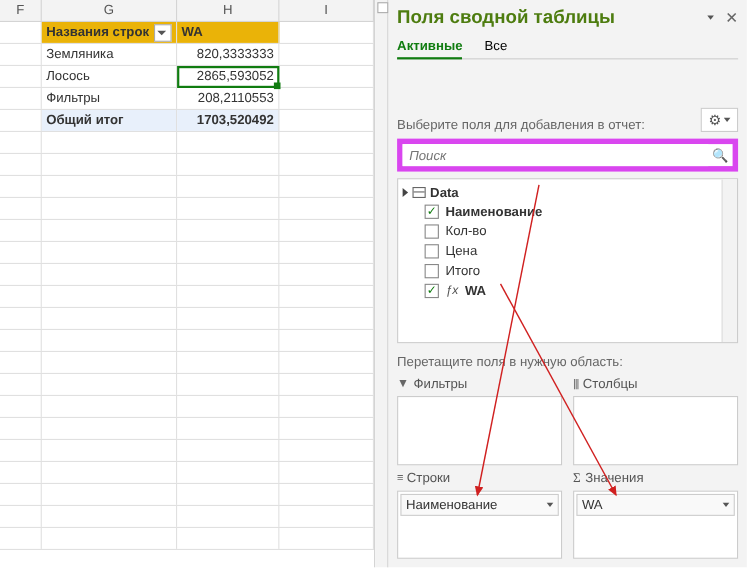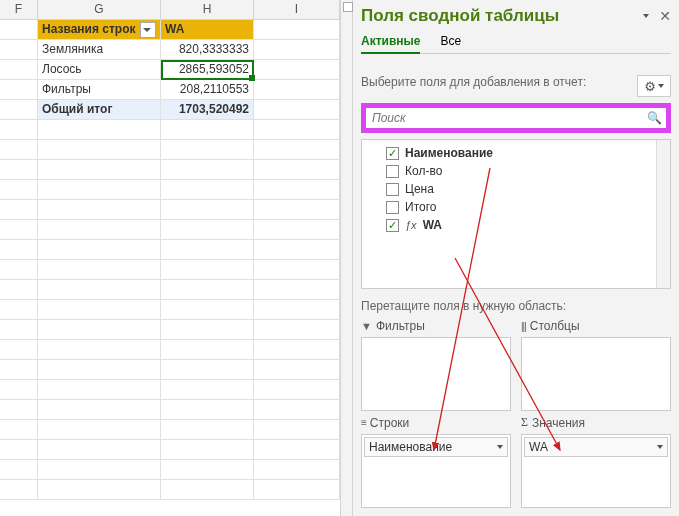--- a/index.html
+++ b/index.html
@@ -28,21 +28,21 @@
   
   .panelwrap { flex: 1; display:flex; }
   .scr { width: 12px; background:#f3f3f3; border-right:1px solid #d4d4d4; position:relative;}
   .scr::before{ content:''; position:absolute; top:2px; left:2px; width:8px; height:8px; border:1px solid #aaa; background:#fff;}
   .panel { flex: 1; background: #f3f3f3; display: flex; flex-direction: column; padding: 0 8px 8px 8px; }
   .ptitle { display:flex; align-items:center; justify-content:space-between; padding: 6px 0; }
   .ptitle h1 { font-size: 17px; font-weight: 700; color: #4d7c0f; }
   .tabs { display:flex; gap:20px; border-bottom:1px solid #ccc; margin-bottom:21px;}
   .tab { padding: 2px 0 4px 0; color:#000000; cursor:pointer; font-size:12px;}
   .tab.active { color:#107c10; border-bottom:2px solid #107c10; margin-bottom:-1px; font-weight:600;}
-  .instr { color:#666; font-size:12px; display:flex; align-items:flex-start; justify-content:space-between; margin-bottom:6px;}
+  .instr { color:#666; font-size:12px; display:flex; align-items:flex-end; justify-content:space-between; margin-bottom:6px;margin-top:23px;}
   .gearbtn { border:1px solid #ccc; background:#fff; width:34px; height:22px; display:flex; align-items:center; justify-content:center; gap:2px;}
   .search { display:flex; border:5px solid #d946ef; background:#fff; margin-bottom:6px;}
   .search input { flex:1; border:none; padding:3px 6px; font-size:12px; font-style:italic; color:#999; outline:none;}
   .sbtn { width:22px; display:flex; align-items:center; justify-content:center;}
   .fields { border:1px solid #ccc; background:#fff; height:150px; padding:4px; overflow:hidden; position:relative;}
   .tree-root{ display:flex; align-items:center; gap:4px; padding:1px 0;}
   .tree-item { display:flex; align-items:center; gap:6px; padding:2px 0 2px 20px;}
   .cb { width:13px; height:13px; border:1px solid #888; background:#fff; display:flex; align-items:center; justify-content:center; flex-shrink:0;}
   .cb.checked::after{ content:'✓'; font-size:11px; color:#107c10; line-height:1;}
   .fbold { font-weight:700; }
@@ -248,20 +248,25 @@
       <div class="gearbtn">
           <span class="gear">⚙</span>
           <span class="tri"></span>
         </div>
     </div>
     <div class="search">
       <input placeholder="Поиск" style="">
       <div class="sbtn" style="color:#1a9bd7;">🔍</div>
     </div>
     <div class="fields">
+      <div class="tree-root">
+        <span class="tri-r" style="transform:none; border-left-color:#444;"></span>
+        <span class="tb-icon"></span>
+        <span class="fbold">Data</span>
+      </div>
       <div class="tree-item">
           <span class="cb checked"></span>
           <span class="fbold">Наименование</span>
         </div>
       <div class="tree-item">
           <span class="cb"></span>
           <span>Кол-во</span>
         </div>
       <div class="tree-item">
           <span class="cb"></span>

